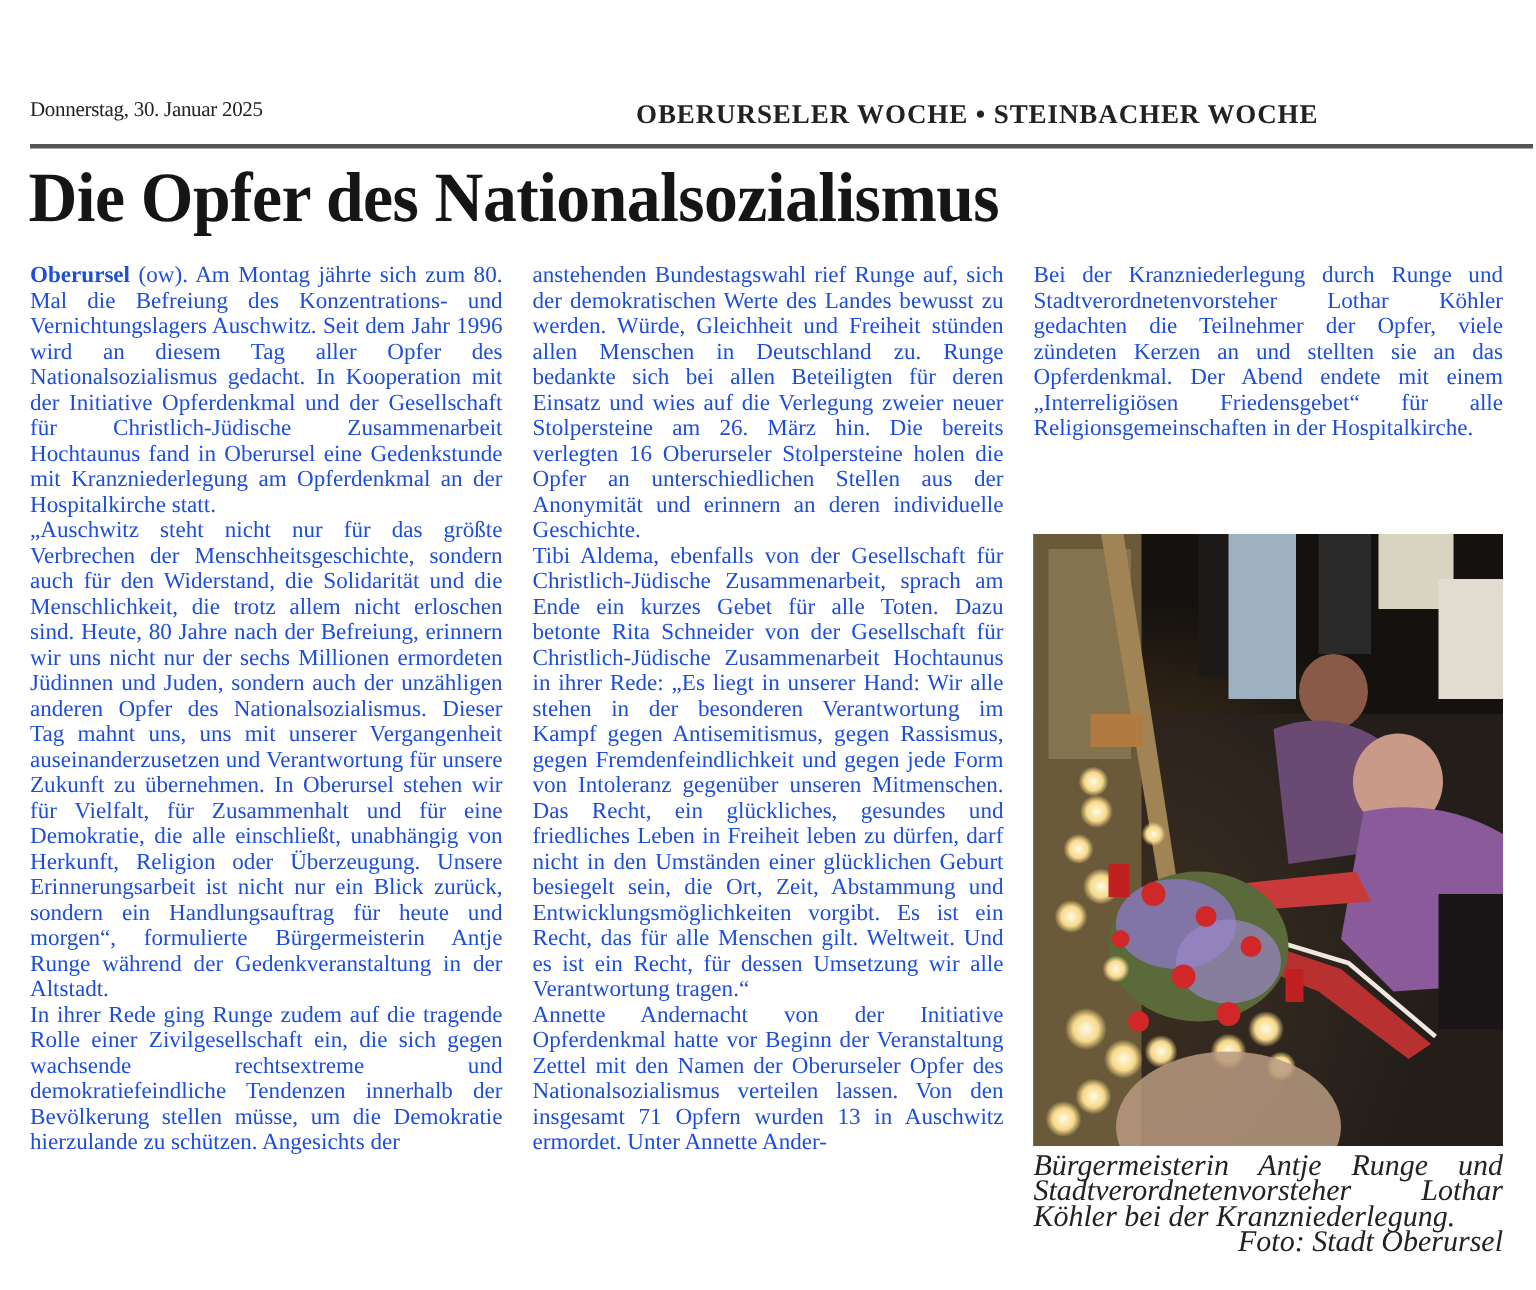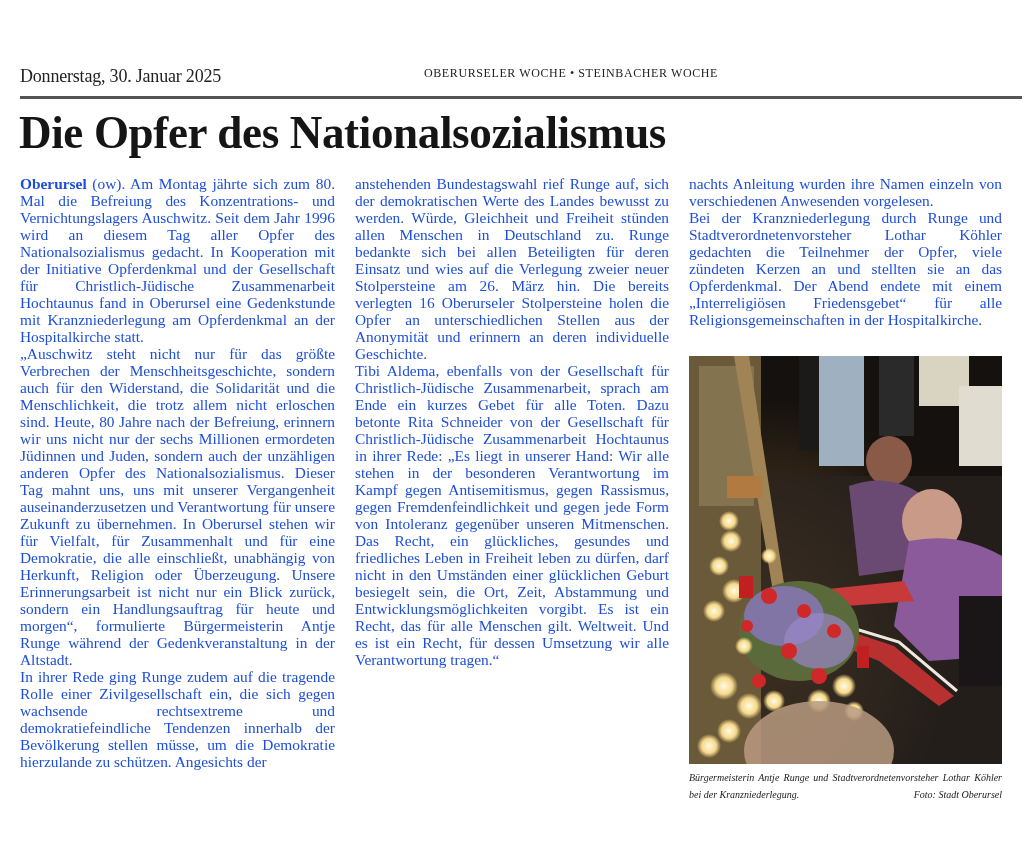--- a/index.html
+++ b/index.html
@@ -19,30 +19,30 @@
     position: absolute;
     left: 20px;
     top: 64px;
     width: 1002px;
     height: 30px;
   }
   .date {
     position: absolute;
     left: 0;
     top: 2px;
-    font-size: 18px;
+    font-size: 14px;
     color: #222;
     letter-spacing: -0.2px;
   }
   .paper-name {
     position: absolute;
     left: 404px;
     top: 2px;
-    font-size: 12px;
-    font-weight: normal;
+    font-size: 18px;
+    font-weight: bold;
     letter-spacing: 0.6px;
     color: #222;
   }
   .rule {
     position: absolute;
     left: 20px;
     top: 96px;
     width: 1002px;
     height: 3px;
     background: #555;
@@ -85,21 +85,21 @@
     height: 408px;
     background: #14110e;
     overflow: hidden;
   }
   .photo svg { display: block; }
   .caption {
     position: absolute;
     left: 689px;
     top: 769px;
     width: 313px;
-    font-size: 10px;
+    font-size: 20px;
     line-height: 17px;
     font-style: italic;
     text-align: justify;
     color: #222;
   }
   .caption .credit {
     float: right;
     margin-left: 12px;
   }
 </style>
@@ -116,24 +116,24 @@
 
 <div class="col col1">
   <p><span class="lead-place">Oberursel</span><span> (ow). Am Montag jährte sich zum 80. Mal die Befreiung des Konzentrations- und Vernichtungslagers Auschwitz. Seit dem Jahr 1996 wird an diesem Tag aller Opfer des Nationalsozialismus gedacht. In Kooperation mit der Initiative Opferdenkmal und der Gesellschaft für Christlich-Jüdische Zusammenarbeit Hochtaunus fand in Oberursel eine Gedenkstunde mit Kranzniederlegung am Opferdenkmal an der Hospitalkirche statt.</span></p>
   <p>„Auschwitz steht nicht nur für das größte Verbrechen der Menschheitsgeschichte, sondern auch für den Widerstand, die Solidarität und die Menschlichkeit, die trotz allem nicht erloschen sind. Heute, 80 Jahre nach der Befreiung, erinnern wir uns nicht nur der sechs Millionen ermordeten Jüdinnen und Juden, sondern auch der unzähligen anderen Opfer des Nationalsozialismus. Dieser Tag mahnt uns, uns mit unserer Vergangenheit auseinanderzusetzen und Verantwortung für unsere Zukunft zu übernehmen. In Oberursel stehen wir für Vielfalt, für Zusammenhalt und für eine Demokratie, die alle einschließt, unabhängig von Herkunft, Religion oder Überzeugung. Unsere Erinnerungsarbeit ist nicht nur ein Blick zurück, sondern ein Handlungsauftrag für heute und morgen“, formulierte Bürgermeisterin Antje Runge während der Gedenkveranstaltung in der Altstadt.</p>
   <p>In ihrer Rede ging Runge zudem auf die tragende Rolle einer Zivilgesellschaft ein, die sich gegen wachsende rechtsextreme und demokratiefeindliche Tendenzen innerhalb der Bevölkerung stellen müsse, um die Demokratie hierzulande zu schützen. Angesichts der</p>
 </div>
 
 <div class="col col2">
   <p>anstehenden Bundestagswahl rief Runge auf, sich der demokratischen Werte des Landes bewusst zu werden. Würde, Gleichheit und Freiheit stünden allen Menschen in Deutschland zu. Runge bedankte sich bei allen Beteiligten für deren Einsatz und wies auf die Verlegung zweier neuer Stolpersteine am 26. März hin. Die bereits verlegten 16 Oberurseler Stolpersteine holen die Opfer an unterschiedlichen Stellen aus der Anonymität und erinnern an deren individuelle Geschichte.</p>
   <p>Tibi Aldema, ebenfalls von der Gesellschaft für Christlich-Jüdische Zusammenarbeit, sprach am Ende ein kurzes Gebet für alle Toten. Dazu betonte Rita Schneider von der Gesellschaft für Christlich-Jüdische Zusammenarbeit Hochtaunus in ihrer Rede: „Es liegt in unserer Hand: Wir alle stehen in der besonderen Verantwortung im Kampf gegen Antisemitismus, gegen Rassismus, gegen Fremdenfeindlichkeit und gegen jede Form von Intoleranz gegenüber unseren Mitmenschen. Das Recht, ein glückliches, gesundes und friedliches Leben in Freiheit leben zu dürfen, darf nicht in den Umständen einer glücklichen Geburt besiegelt sein, die Ort, Zeit, Abstammung und Entwicklungsmöglichkeiten vorgibt. Es ist ein Recht, das für alle Menschen gilt. Weltweit. Und es ist ein Recht, für dessen Umsetzung wir alle Verantwortung tragen.“</p>
+  <p>Annette Andernacht von der Initiative Opferdenkmal hatte vor Beginn der Veranstaltung Zettel mit den Namen der Oberurseler Opfer des Nationalsozialismus verteilen lassen. Von den insgesamt 71 Opfern wurden 13 in Auschwitz ermordet. Unter Annette Ander-</p>
 </div>
 
 <div class="col col3">
-  <p>nachts Anleitung wurden ihre Namen einzeln von verschiedenen Anwesenden vorgelesen.</p>
   <p>Bei der Kranzniederlegung durch Runge und Stadtverordnetenvorsteher Lothar Köhler gedachten die Teilnehmer der Opfer, viele zündeten Kerzen an und stellten sie an das Opferdenkmal. Der Abend endete mit einem „Interreligiösen Friedensgebet“ für alle Religionsgemeinschaften in der Hospitalkirche.</p>
 </div>
 
 <div class="photo">
   <svg width="313" height="408" viewBox="0 0 313 408" xmlns="http://www.w3.org/2000/svg">
     <defs>
       <radialGradient id="glow" cx="0.25" cy="0.7" r="0.6">
         <stop offset="0" stop-color="#6a4a2a"></stop>
         <stop offset="1" stop-color="#14110e"></stop>
       </radialGradient>

